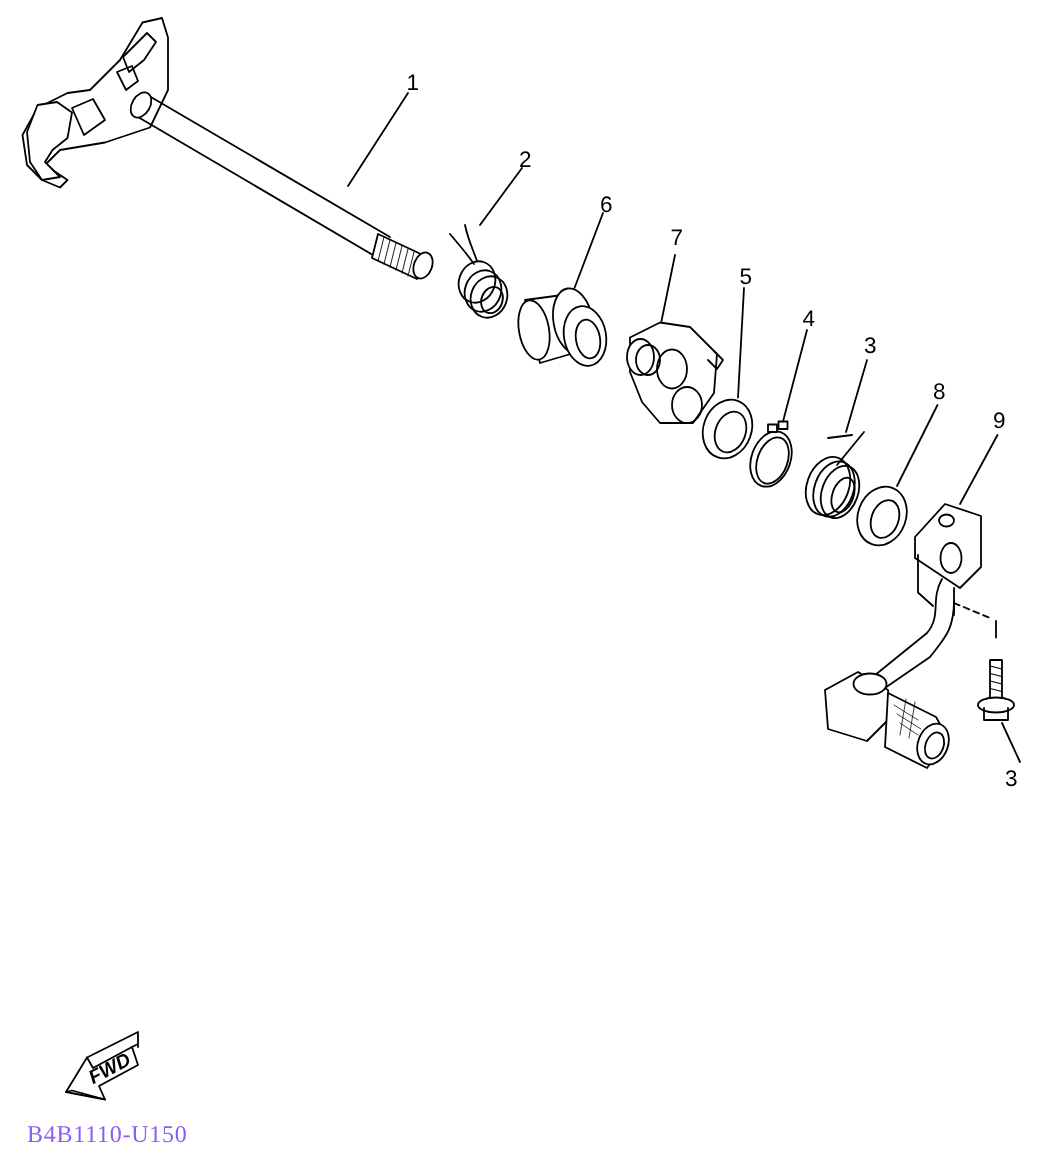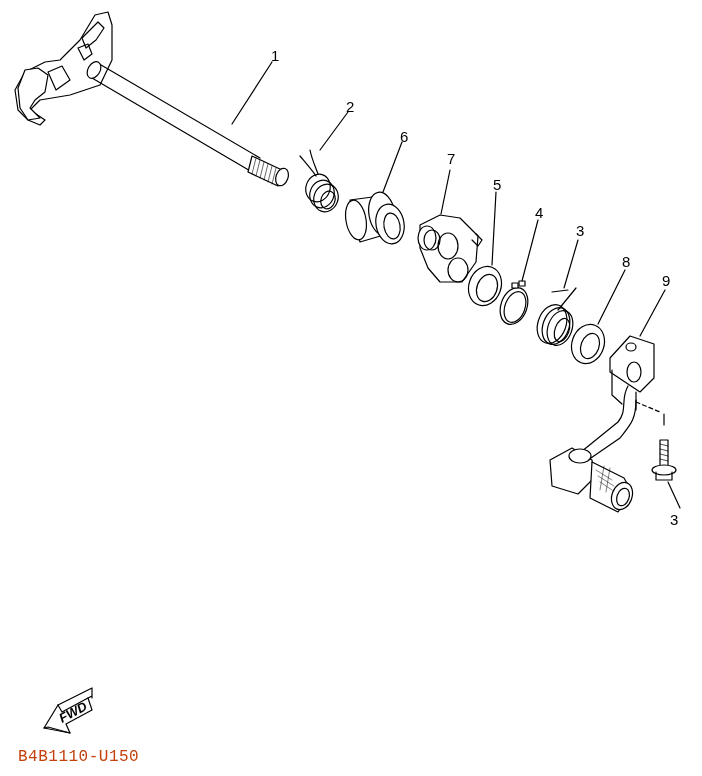--- a/index.html
+++ b/index.html
@@ -1,19 +1,19 @@
 <!DOCTYPE html>
 <html><head>
 <meta charset="utf-8">
 <style>
   html, body { margin:0; padding:0; background:#ffffff; }
   body { width:702px; height:776px; position:relative; overflow:hidden; font-family:"Liberation Sans", sans-serif; }
   #diagram { position:absolute; left:0; top:0; width:702px; height:776px; }
   .callout { position:absolute; font-size:15px; color:#000; font-family:"Liberation Sans", sans-serif; }
-  .code { position:absolute; left:18px; top:748px; font-size:16px; color:#c2410c; letter-spacing:0.5px; font-family:Liberation Mono, monospace; }
+  .code { position:absolute; left:18px; top:748px; font-size:16px; color:#8b5cf6; letter-spacing:0.5px; font-family:Liberation Serif, serif; }
   .fwd-text { font-family:"Liberation Sans", sans-serif; font-weight:bold; font-size:13px; font-style:italic; }
 </style>
 </head>
 <body>
 
 <svg id="diagram" viewBox="0 0 702 776" xmlns="http://www.w3.org/2000/svg" fill="none" stroke="#000" stroke-width="1.2" stroke-linejoin="round" stroke-linecap="round">
 
   <g>
 
     <path d="M60,60 L80,40 L95,15 L108,12 L112,25 L112,60 L100,85 L70,95 L40,100 L30,110 L45,120 L40,125 L28,120 L18,110 L15,90 L25,72 L45,62 Z" fill="#fff"></path>

